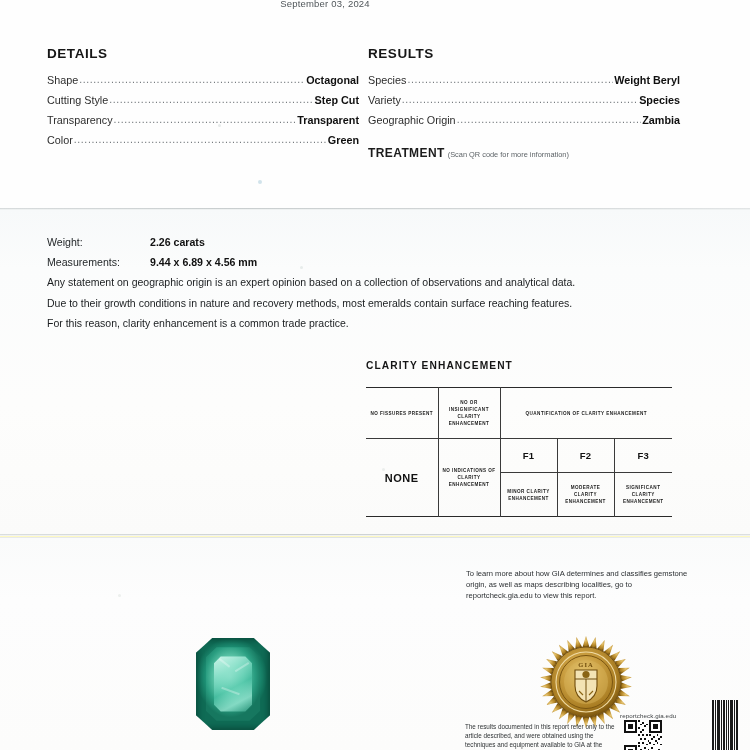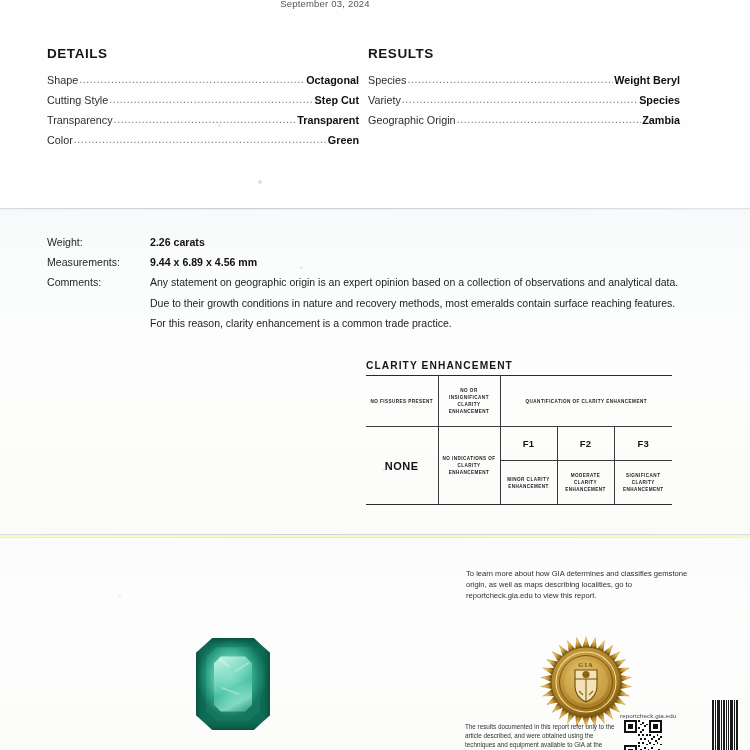--- a/index.html
+++ b/index.html
@@ -89,21 +89,21 @@
   .info-row .val.b { font-weight: bold; }
   .comments-body { width: 535px; }
   .comments-body p {
     font-size: 10.5px; line-height: 20.5px; color: #1a1d1f;
   }
 
   
   .ce-wrap { position: absolute; top: 360px; left: 366px; width: 306px; }
   .ce-title {
     font-size: 10.2px; font-weight: bold; letter-spacing: 1.1px;
-    color: #151515; margin-bottom: 4px;
+    color: #151515; margin-bottom: 16px;
   }
   .ce-table {
     border-collapse: collapse; width: 306px;
     border-top: 1.2px solid #2a2a2a;
     border-bottom: 1.2px solid #2a2a2a;
   }
   .ce-table td {
     border-left: 1px solid #3a3a3a;
     border-right: 1px solid #3a3a3a;
     text-align: center; vertical-align: middle;
@@ -252,33 +252,35 @@
       <span class="dots">......................................................................................................</span>
       <span class="v">Species</span>
     </div>
 
     <div class="kv">
       <span class="k">Geographic Origin</span>
       <span class="dots">......................................................................................................</span>
       <span class="v">Zambia</span>
     </div>
 
+    <div class="treat-head">
+      <span>TREATMENT</span><span class="note">(Scan QR code for more information)</span>
+    </div>
   </div>
 
   <div class="info">
     <div class="info-row">
       <span class="lab">Weight:</span>
       <span class="val b">2.26 carats</span>
     </div>
     <div class="info-row">
       <span class="lab">Measurements:</span>
       <span class="val b">9.44 x 6.89 x 4.56 mm</span>
     </div>
     <div class="info-row">
-      <span class="lab">Comments:</span>
       <span class="comments-body">
         <p>Any statement on geographic origin is an expert opinion based on a collection of observations and analytical data. Due to their growth conditions in nature and recovery methods, most emeralds contain surface reaching features. For this reason, clarity enhancement is a common trade practice.</p>
       </span>
     </div>
   </div>
 
   <div class="ce-wrap">
     <div class="ce-title">CLARITY ENHANCEMENT</div>
     <table class="ce-table">
       <tbody>

